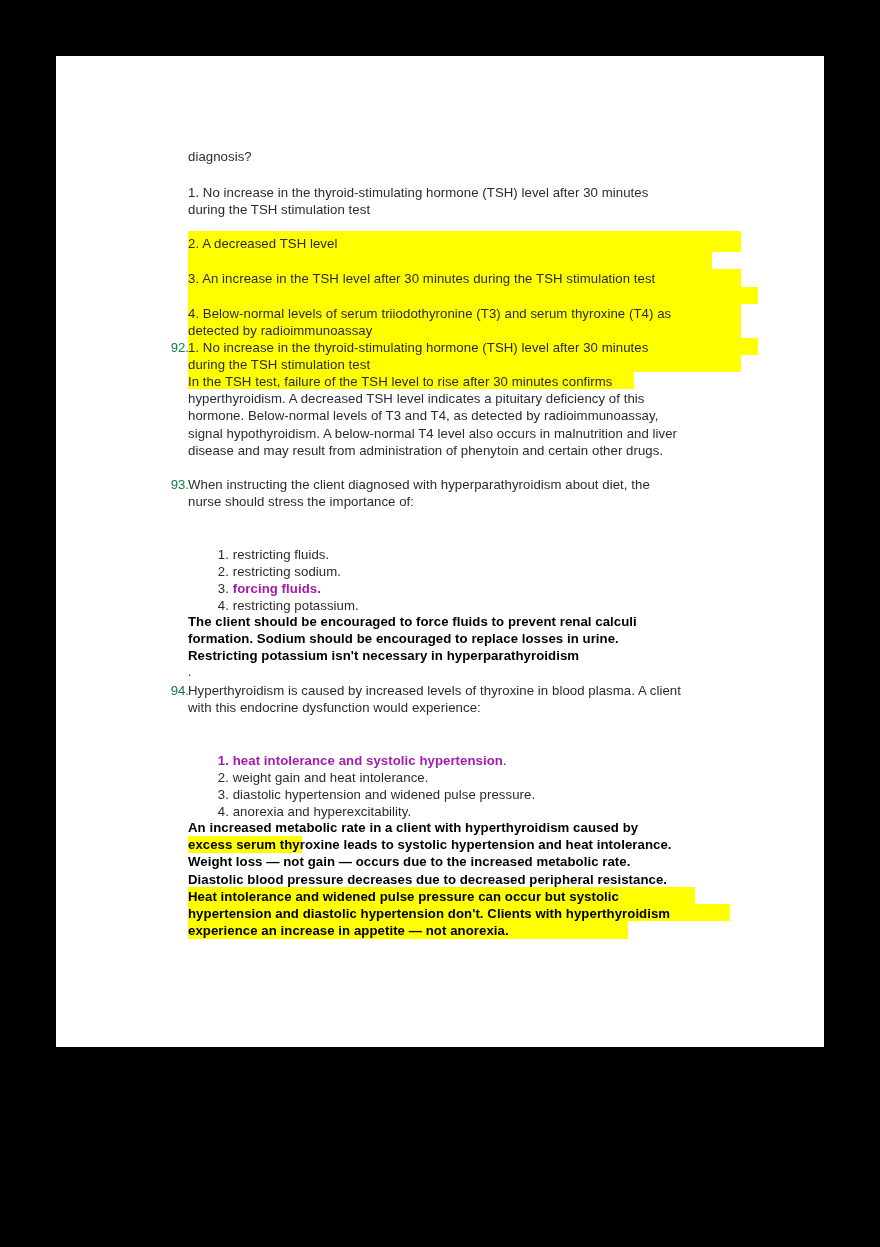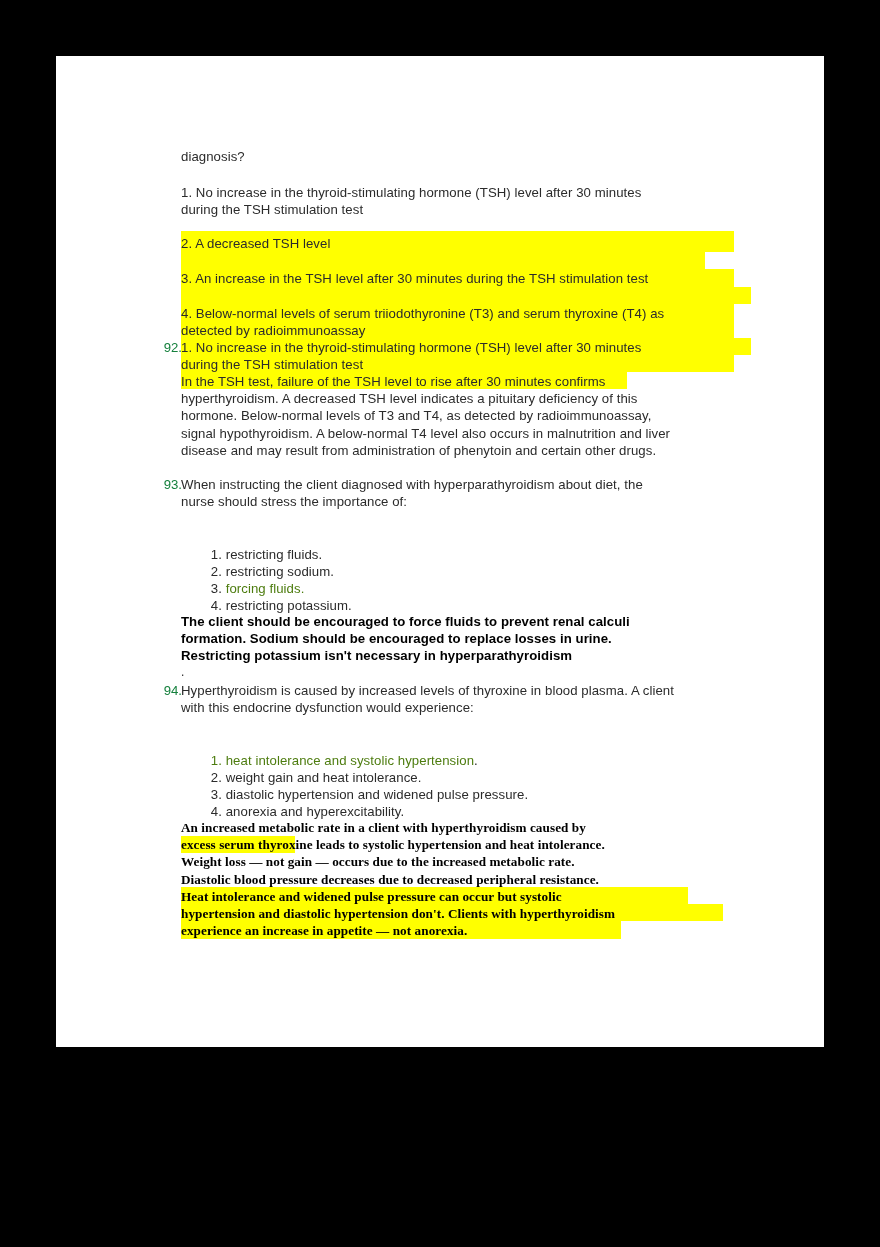--- a/index.html
+++ b/index.html
@@ -18,38 +18,38 @@
     position: absolute;
     left: 56px;
     top: 56px;
     width: 768px;
     height: 991px;
     background: #ffffff;
     overflow: hidden;
   }
   .content {
     position: absolute;
-    left: 4px;
+    left: 11px;
     top: 0;
     width: 808px;
     height: 991px;
   }
 
   
   .tblock {
     position: absolute;
     font-size: 13.2px;
     line-height: 17.2px;
     color: #2b2b2b;
     white-space: pre-wrap;
     letter-spacing: 0.005em;
   }
   .red {
-    color: #4d7c0f;
-    font-weight: normal;
+    color: #a21caf;
+    font-weight: bold;
   }
   .redline {
     color: #000000;
     font-weight: bold;
   }
   .blackdot { color: #2b2b2b; font-weight: normal; }
 
   
   .qnum {
     position: absolute;
@@ -151,21 +151,21 @@
       <div class="tblock" style="left:121px; top:696px;">
         <span class="nowrapline">2.</span><span> </span><span>weight gain and heat intolerance.</span>
       </div>
       <div class="tblock" style="left:121px; top:713px;">
         <span class="nowrapline">3.</span><span> </span><span>diastolic hypertension and widened pulse pressure.</span>
       </div>
       <div class="tblock" style="left:121px; top:730px;">
         <span class="nowrapline">4.</span><span> </span><span>anorexia and hyperexcitability.</span>
       </div>
 
-      <div class="tblock redline" style="left:121px; top:763px; width:620px;font-family:Liberation Serif, serif;">An increased metabolic rate in a client with hyperthyroidism caused by
+      <div class="tblock redline" style="left:121px; top:763px; width:620px;">An increased metabolic rate in a client with hyperthyroidism caused by
 excess serum thyroxine leads to systolic hypertension and heat intolerance.
 Weight loss — not gain — occurs due to the increased metabolic rate.
 Diastolic blood pressure decreases due to decreased peripheral resistance.
 Heat intolerance and widened pulse pressure can occur but systolic
 hypertension and diastolic hypertension don't. Clients with hyperthyroidism
 experience an increase in appetite — not anorexia.</div>
 
     </div>
   </div>
 </div>

